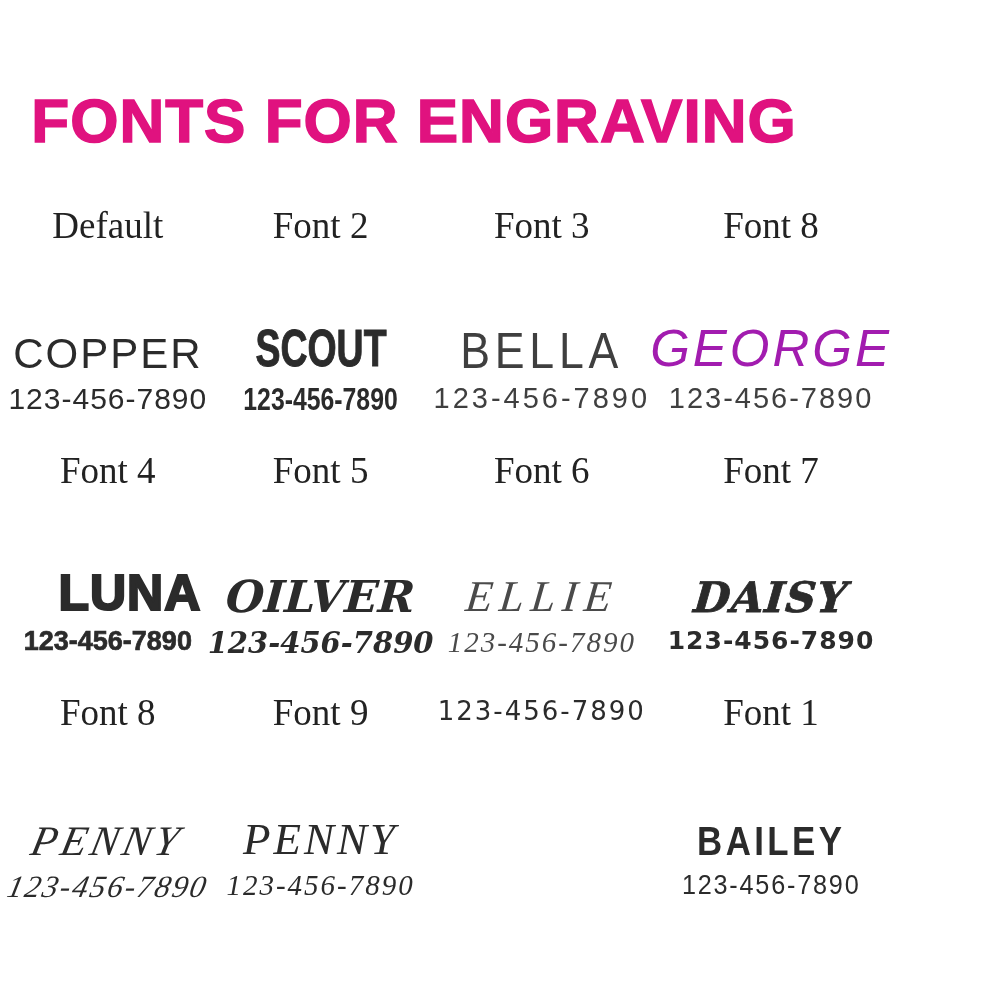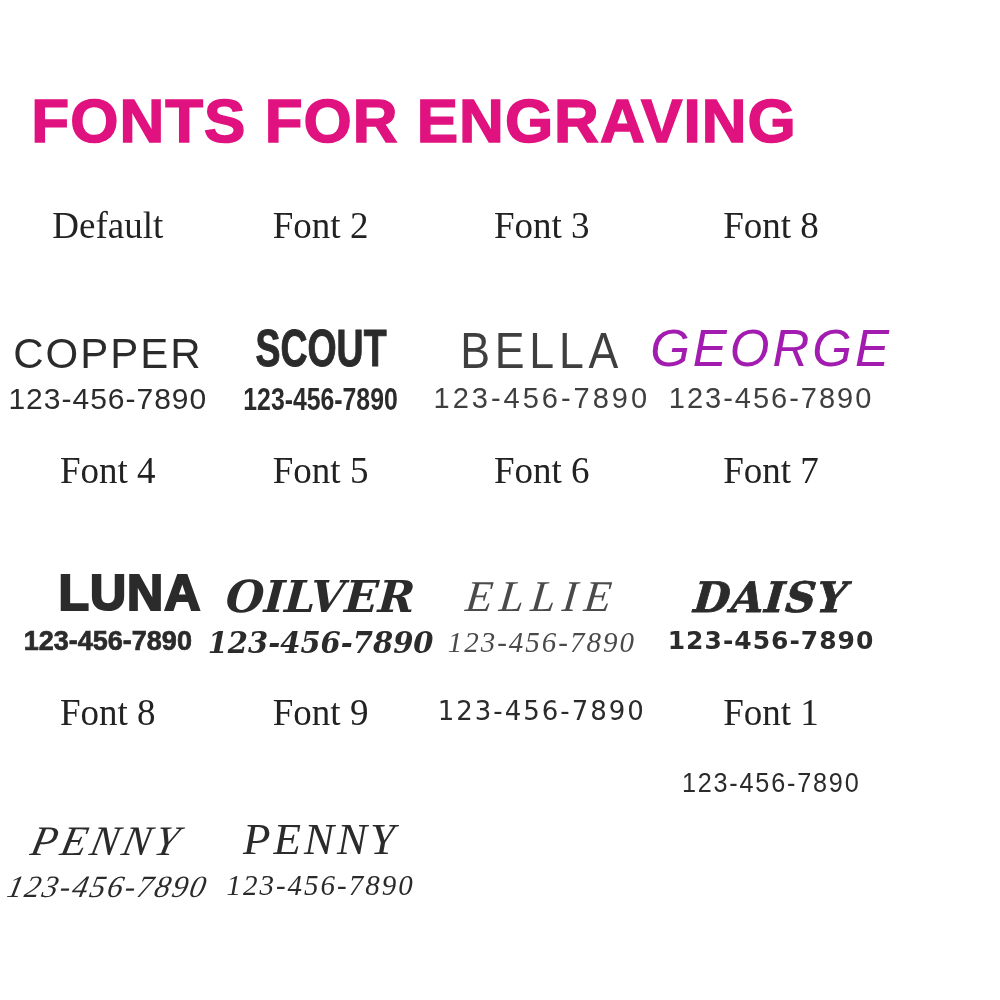--- a/index.html
+++ b/index.html
@@ -190,17 +190,20 @@
         </div>
       <span class="number">123-456-7890</span>
     </div>
 
     <div class="cell v10">
       <span class="number">123-456-7890</span>
     </div>
 
     <div class="cell v11">
       <div class="label">Font 1</div>
+      <div class="sample-wrap">
+          <span class="sample">BAILEY</span>
+        </div>
       <span class="number">123-456-7890</span>
     </div>
 
   </div>
 </div>
 
 </body></html>

